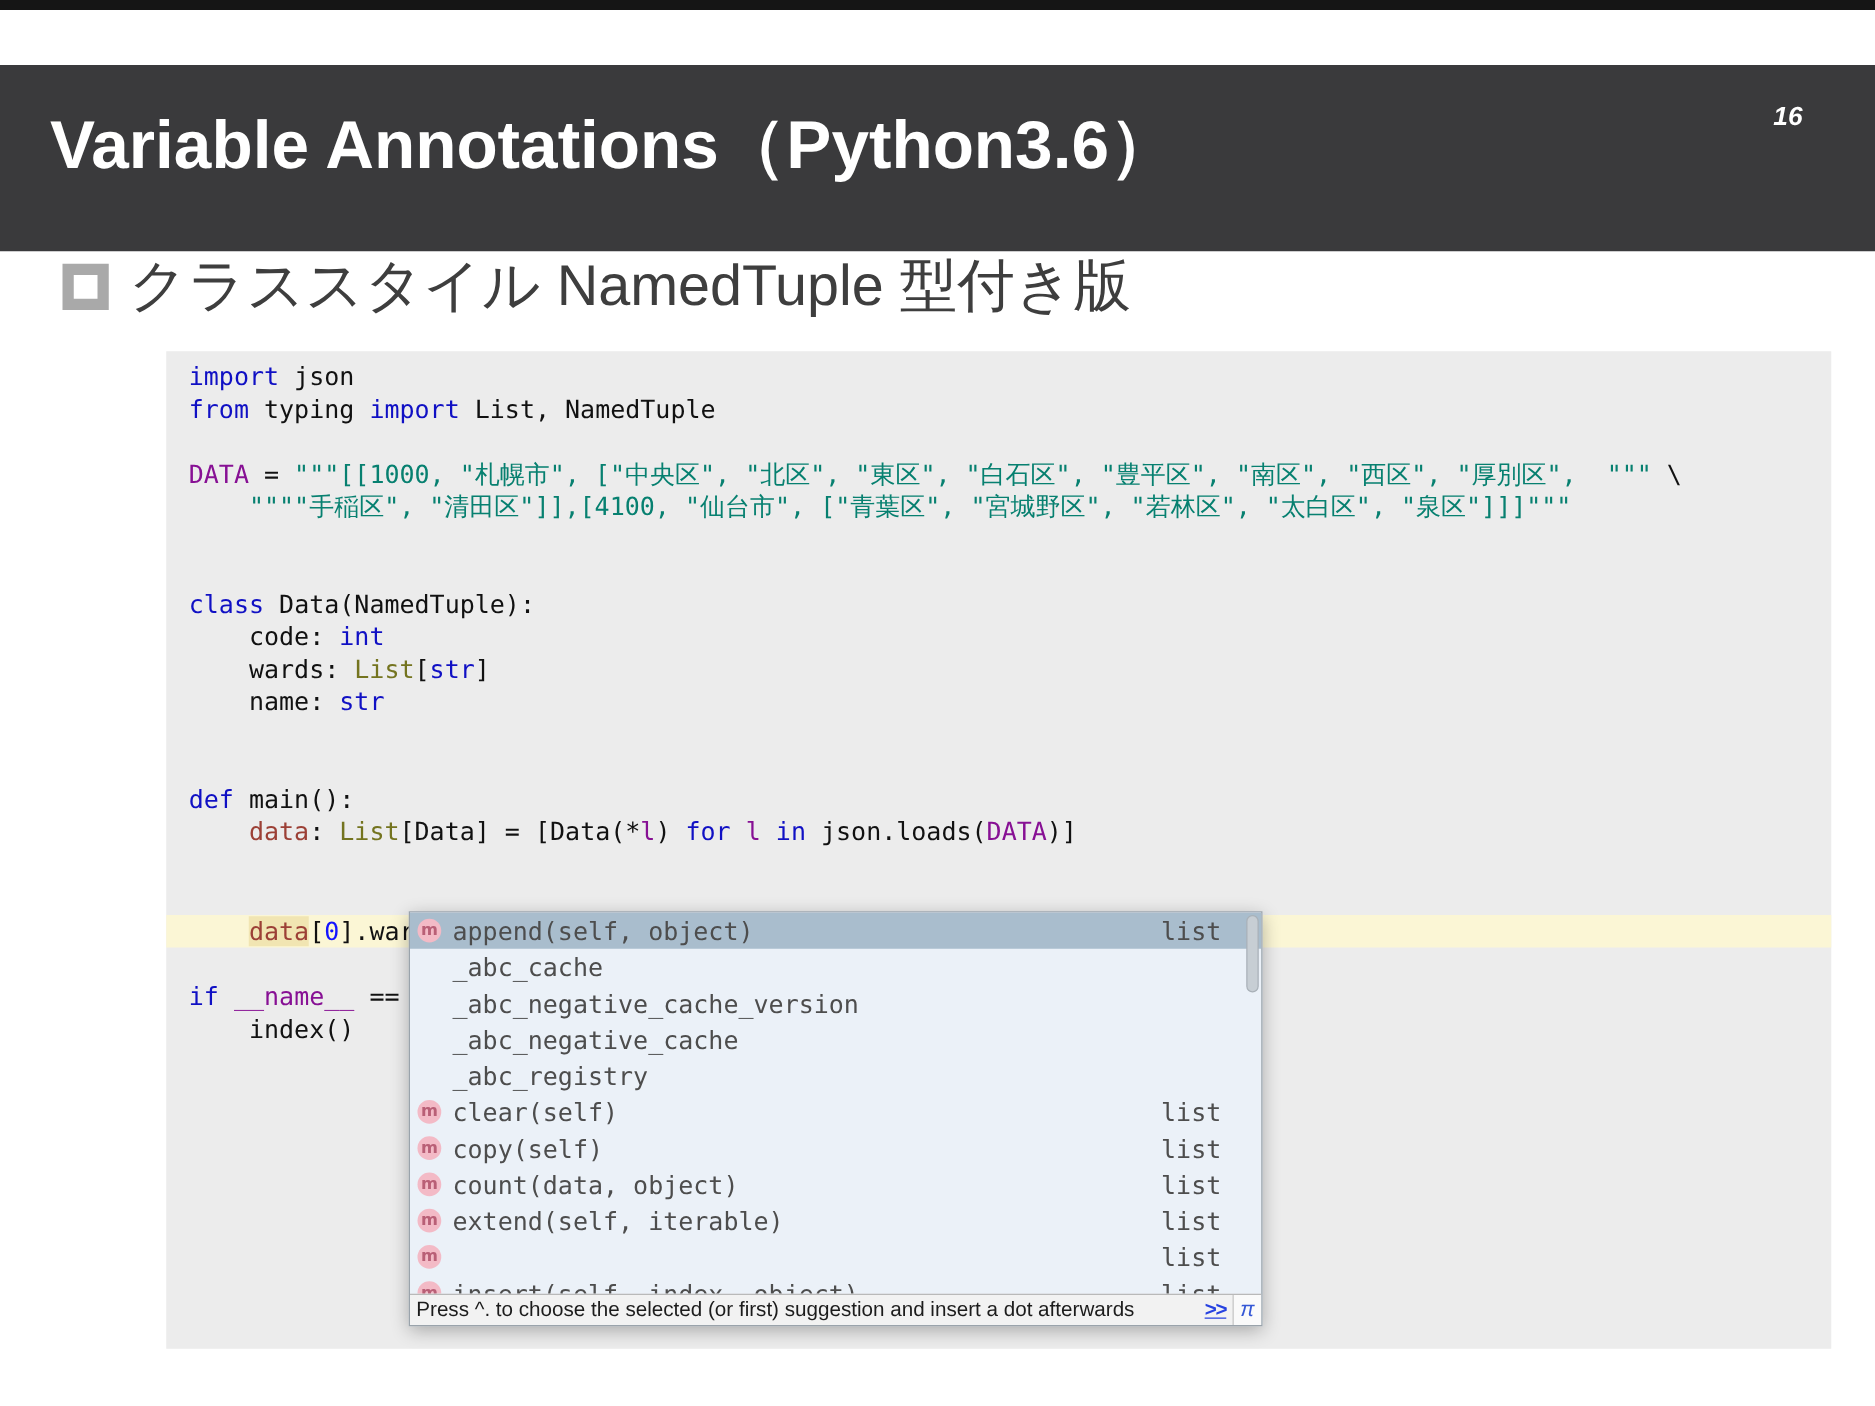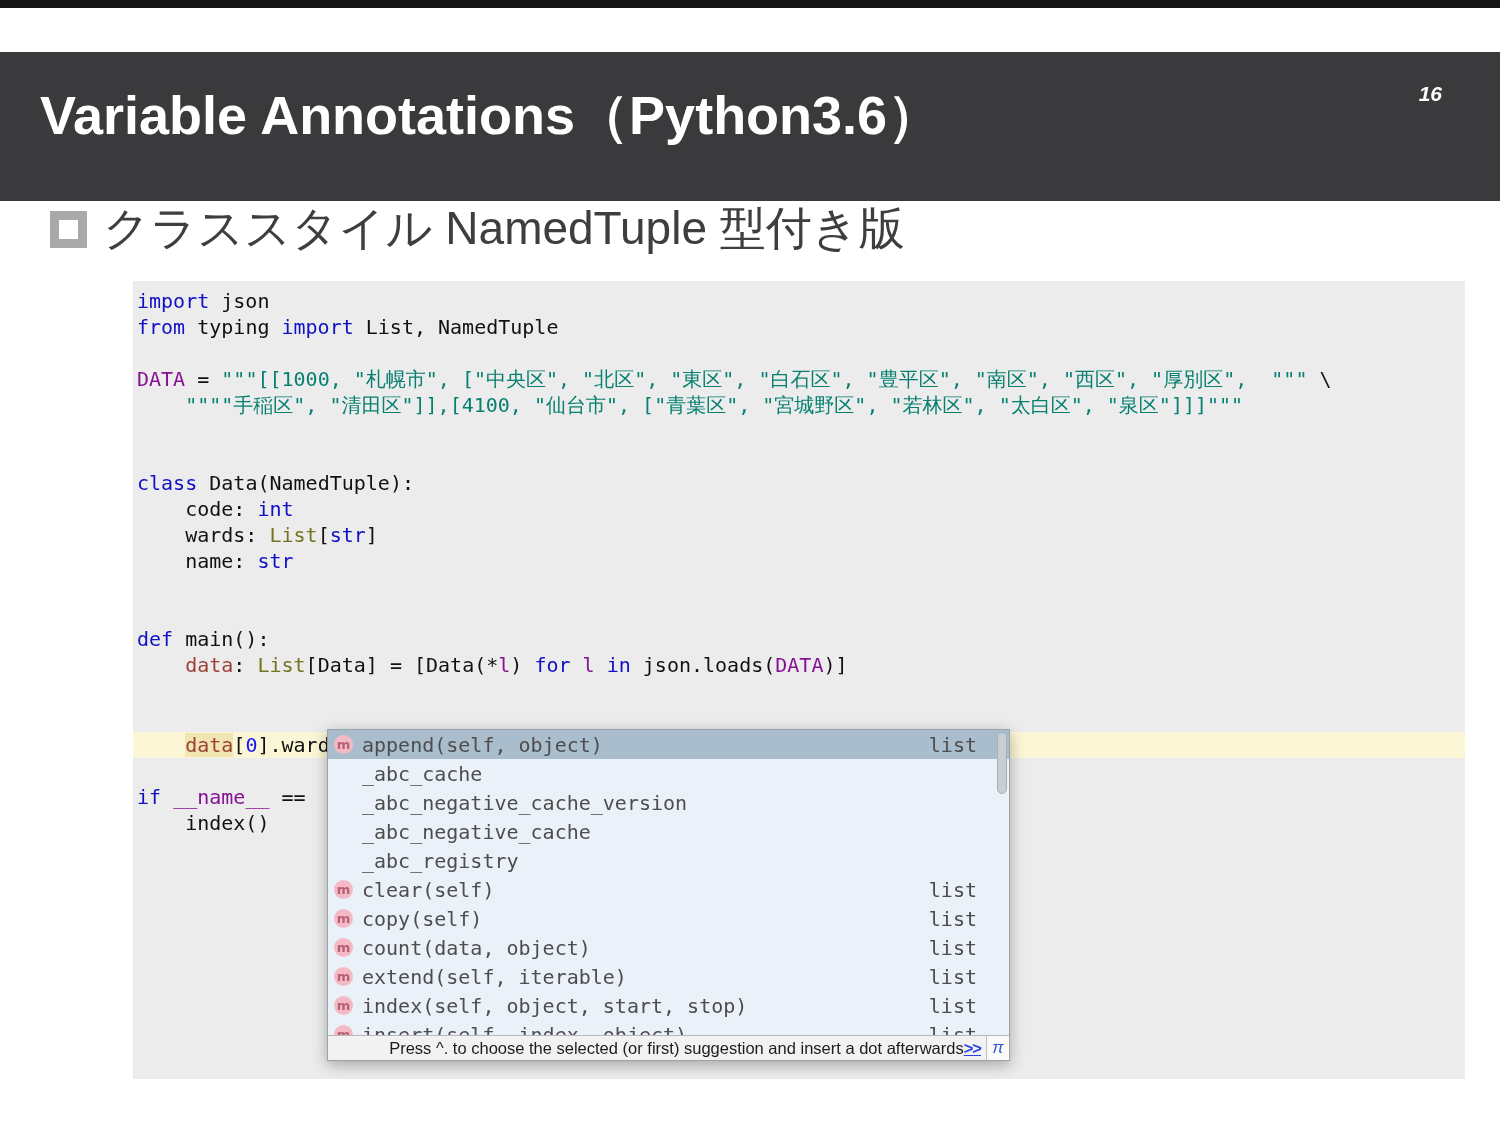--- a/index.html
+++ b/index.html
@@ -12,21 +12,21 @@
          font-weight:700;letter-spacing:0px;}
   .page-num{position:absolute;right:58px;top:30px;color:#fff;font-size:21px;font-weight:700;font-style:italic;}
   
   .bullet-row{position:absolute;left:50px;top:198px;display:flex;align-items:center;gap:16px;}
   .bullet-square{width:19px;height:19px;border:9px solid #a9a9a9;background:#fff;flex:none;}
   .bullet-text{font-size:46px;color:#3e3e3e;}
   
   .editor{position:absolute;left:133px;top:281px;width:1332px;height:798px;background:var(--code-bg);
           font-family:"DejaVu Sans Mono","Liberation Mono",monospace;font-size:20px;line-height:26px;}
   .code{position:absolute;left:0;top:7px;right:0;}
-  .code-line{height:26px;white-space:pre;padding-left:4px;}
+  .code-line{height:26px;white-space:pre;padding-left:18px;}
   .hl-line{background:var(--line-highlight);margin-top:28px;}
   .tok-pl{color:#111;}
   .tok-kw{color:var(--keyword);}
   .tok-str{color:var(--string);}
   .tok-num{color:var(--number);}
   .tok-gv{color:var(--global);}
   .tok-vr{color:var(--variable);}
   .tok-cls{color:var(--class-ref);}
   .word-hl{background:#f1e5b2;}
   
@@ -40,21 +40,21 @@
           font-size:13px;font-weight:bold;display:flex;align-items:center;justify-content:center;
           margin-right:9px;flex:none;font-family:"DejaVu Sans",sans-serif;}
   .icon-spacer{width:28px;flex:none;}
   .row-label{white-space:pre;flex:1;}
   .row-type{margin-left:auto;white-space:pre;}
   .popup-scrollbar{position:absolute;top:2px;right:2px;width:10px;height:301px;z-index:6;}
   .scroll-thumb{width:10px;height:62px;background:#c7ced4;border:1px solid #a9b1b8;
                 border-radius:6px;box-sizing:border-box;}
   .popup-footer{position:absolute;left:0;right:0;bottom:0;height:24px;background:#f2f2f2;
                 border-top:1px solid #b9b9b9;display:flex;align-items:center;padding-left:5px;
-                font-family:"Liberation Sans",sans-serif;font-size:16.5px;color:#1c1c1c;z-index:7;text-align:right;}
+                font-family:"Liberation Sans",sans-serif;font-size:16.5px;color:#1c1c1c;z-index:7;}
   .footer-hint{flex:1;white-space:pre;}
   .more-link{color:#2742e0;font-weight:bold;text-decoration:underline;letter-spacing:-1px;
              margin-right:5px;cursor:pointer;}
   .pi-box{width:22px;align-self:stretch;border-left:1px solid #c3c3c3;background:#fafafa;
           color:#3558d6;display:flex;align-items:center;justify-content:center;
           font-size:17px;font-style:italic;flex:none;}
 </style>
 </head>
 <body>
 
@@ -136,21 +136,20 @@
             <span class="row-label">count(data, object)</span>
             <span class="row-type">list</span>
           </div>
           <div class="popup-row">
             <span class="icon-m">m</span>
             <span class="row-label">extend(self, iterable)</span>
             <span class="row-type">list</span>
           </div>
           <div class="popup-row">
             <span class="icon-m">m</span>
-            <span class="row-label">index(self, object, start, stop)</span>
             <span class="row-type">list</span>
           </div>
           <div class="popup-row">
             <span class="icon-m">m</span>
             <span class="row-label">insert(self, index, object)</span>
             <span class="row-type">list</span>
           </div>
         </div>
       <div class="popup-scrollbar">
         <div class="scroll-thumb"></div>

